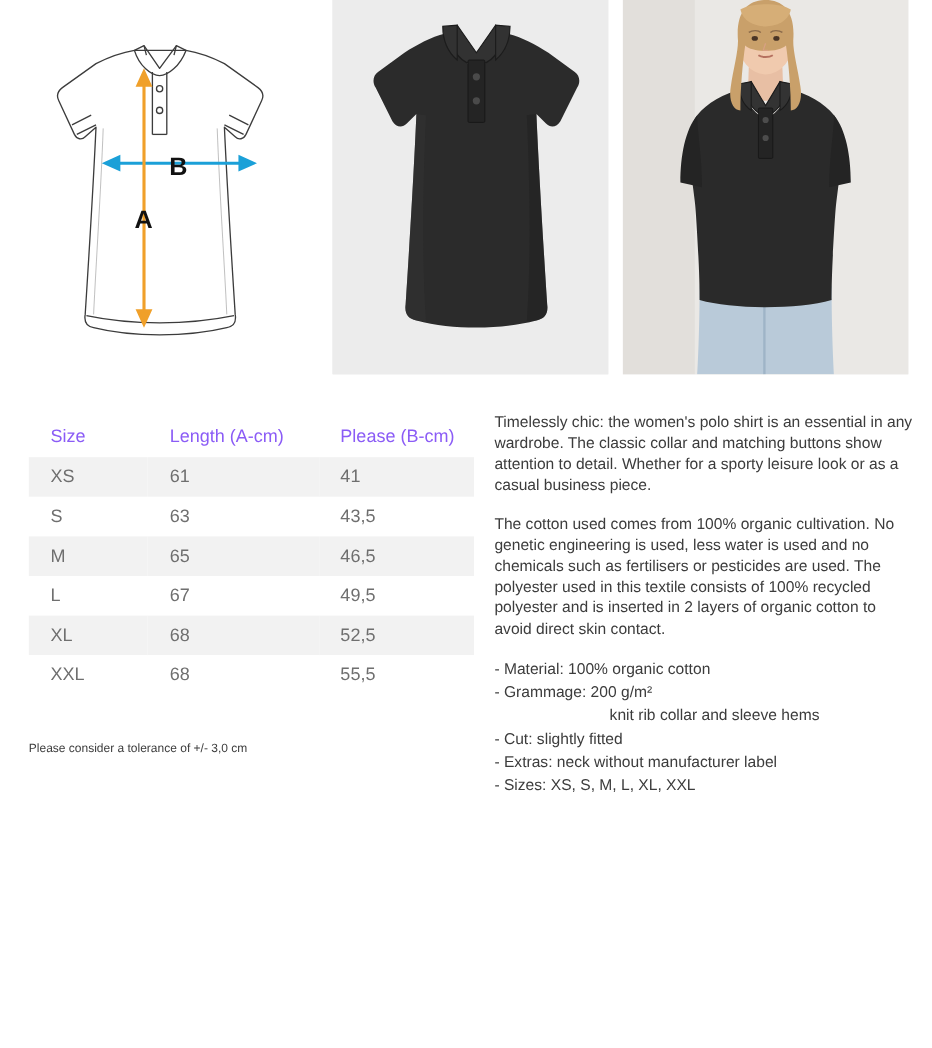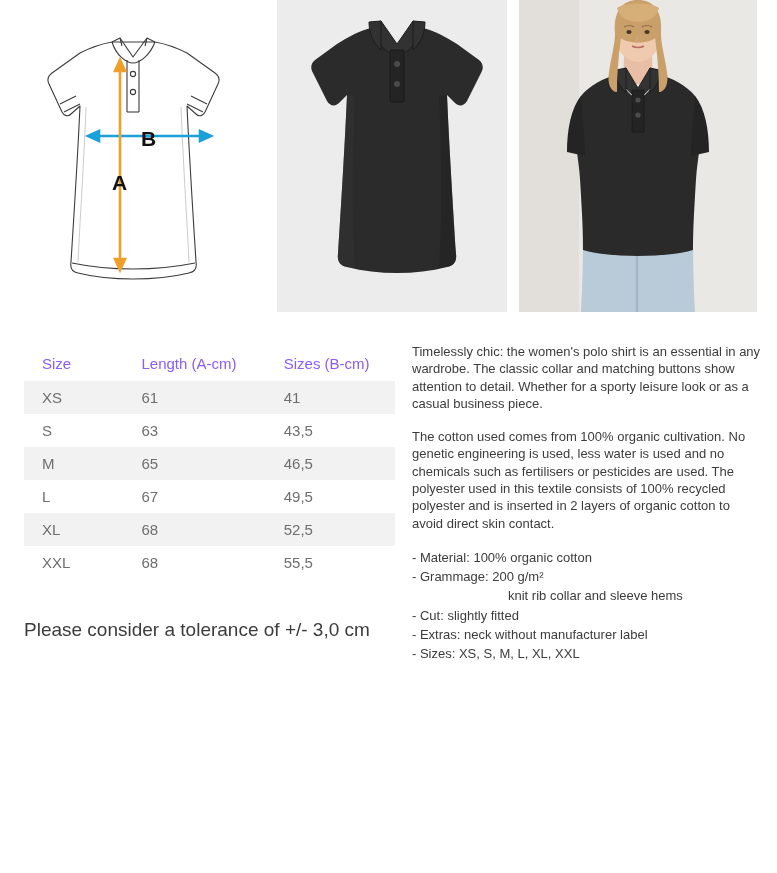--- a/index.html
+++ b/index.html
@@ -79,21 +79,21 @@
   }
   table.size-table th:nth-child(1), table.size-table td:nth-child(1) { width: 100px; }
   table.size-table th:nth-child(2), table.size-table td:nth-child(2) { width: 143px; padding-left: 18px;}
   table.size-table th:nth-child(3), table.size-table td:nth-child(3) { width: 130px; padding-left: 18px;}
   table.size-table tr.shade { background: #f2f2f2; }
   table.size-table tr.plain { background: #ffffff; }
 
   .tolerance {
     margin-top: 40px;
     margin-left: 0px;
-    font-size: 19px;
+    font-size: 10px;
     color: #3c3c3c;
   }
 
   
   .desc p {
     margin: 0 0 16px 0;
     font-size: 13px;
     line-height: 1.33;
     color: #3c3c3c;
   }
@@ -234,21 +234,21 @@
   </div>
 
   <div class="lower">
 
     <div class="left-col">
       <table class="size-table">
         <thead>
           <tr>
             <th>Size</th>
             <th>Length (A-cm)</th>
-            <th>Sizes (B-cm)</th>
+            <th>Please (B-cm)</th>
           </tr>
         </thead>
         <tbody>
           <tr class="shade">
             <td>XS</td>
             <td>61</td>
             <td>41</td>
           </tr>
           <tr class="plain">
             <td>S</td>

